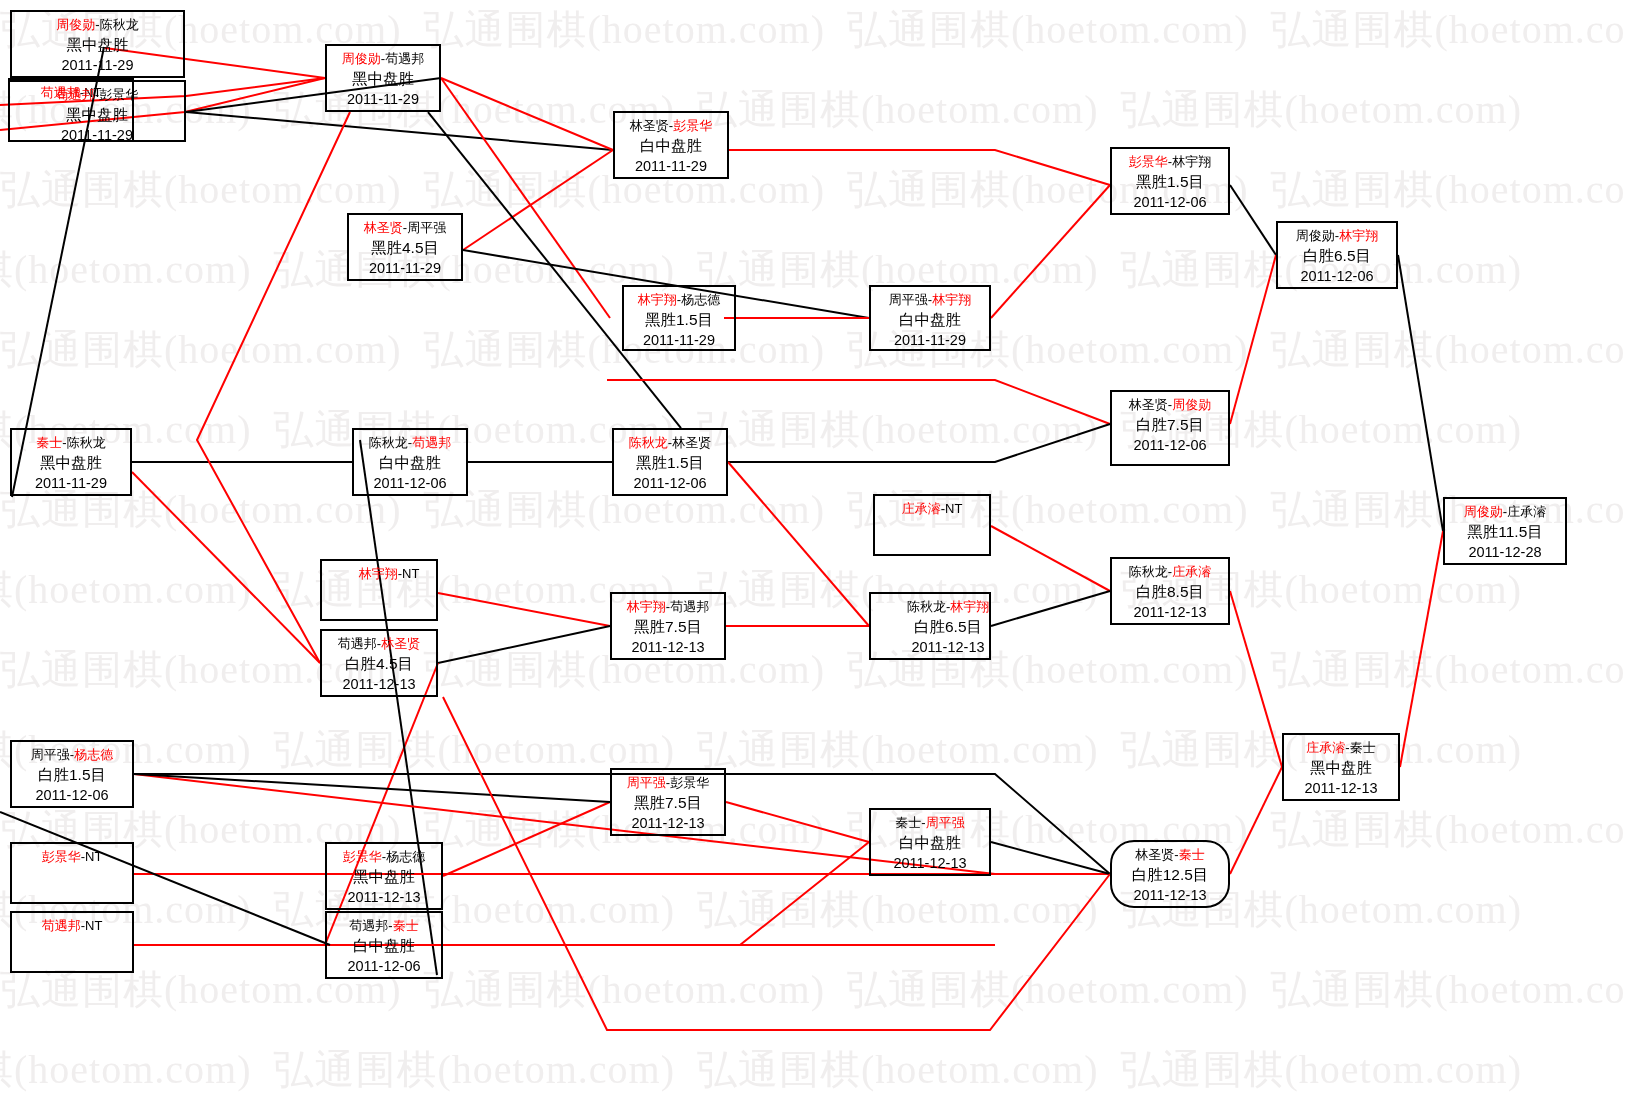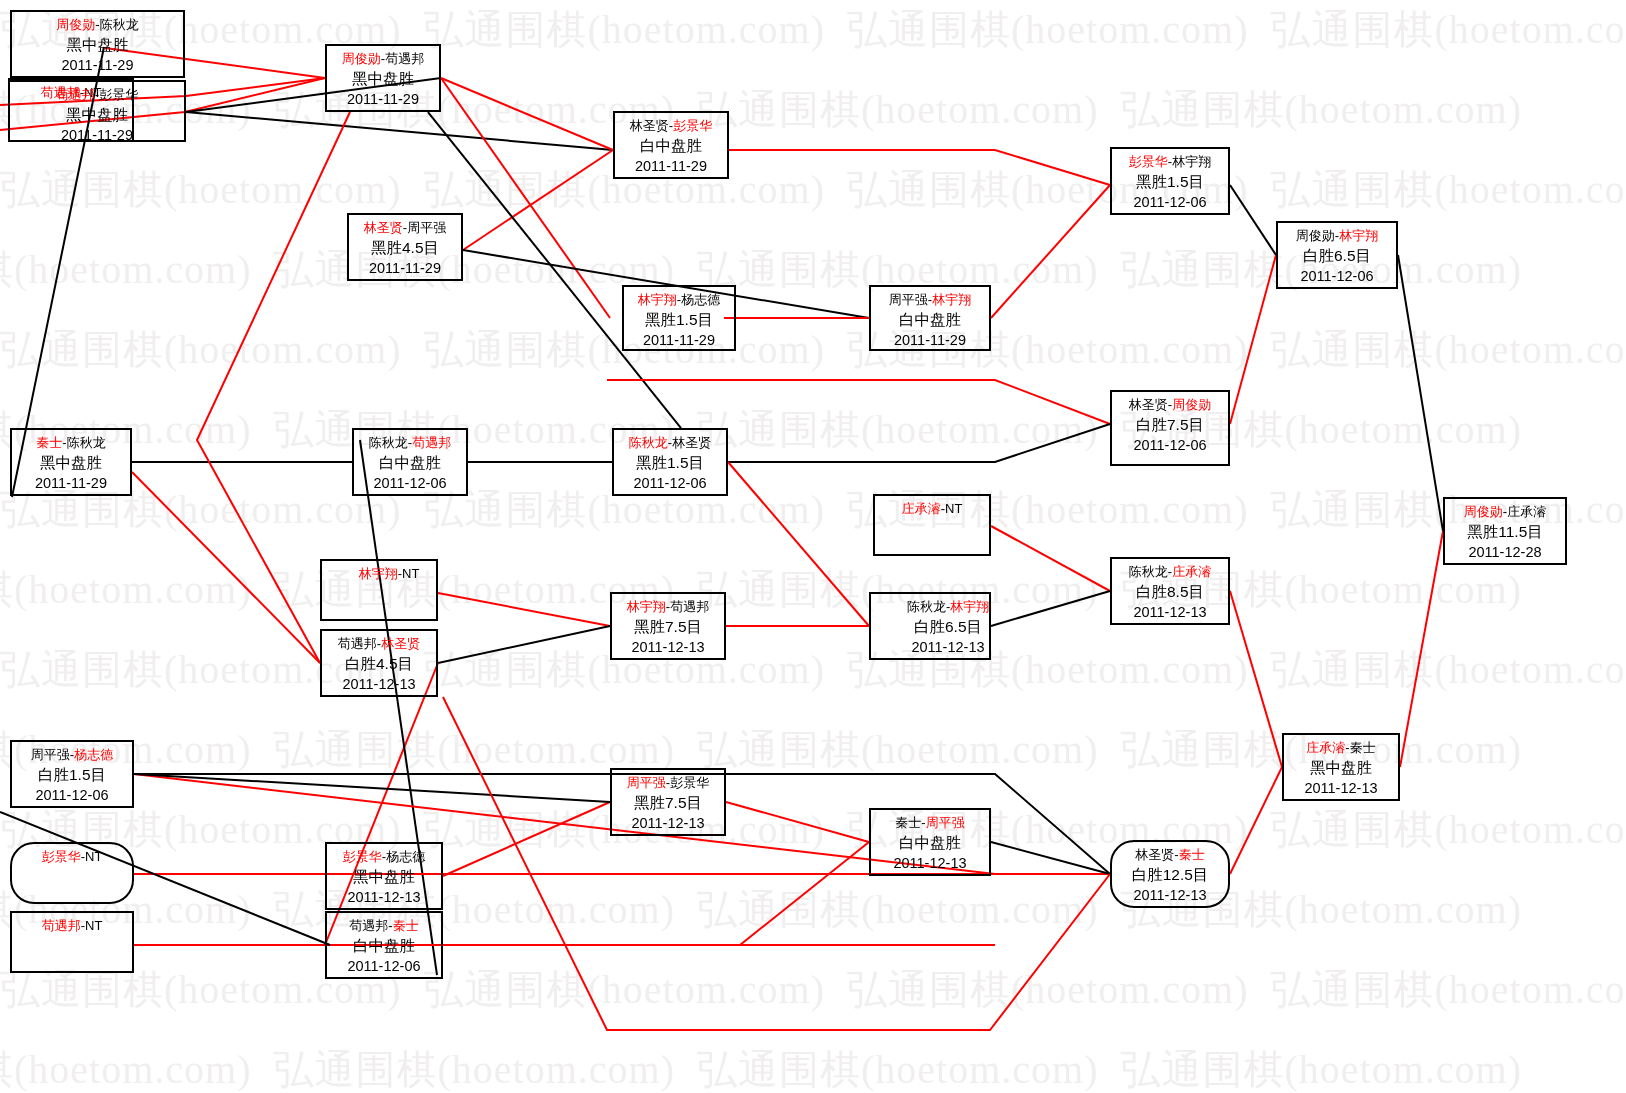--- a/index.html
+++ b/index.html
@@ -236,21 +236,21 @@
       <div class="match-box" style="left: 1110px; top: 557px; width: 120px; height: 68px;">
         <div class="players"><span class="p-lose">陈秋龙</span><span class="sep">-</span><span class="p-win">庄承濬</span></div>
         <div class="result">白胜8.5目</div>
         <div class="date">2011-12-13</div>
       </div>
       <div class="match-box" style="left: 10px; top: 740px; width: 124px; height: 68px;">
         <div class="players"><span class="p-lose">周平强</span><span class="sep">-</span><span class="p-win">杨志德</span></div>
         <div class="result">白胜1.5目</div>
         <div class="date">2011-12-06</div>
       </div>
-      <div class="match-box bye-box" style="left: 10px; top: 842px; width: 124px; height: 62px; border-radius: 24px;">
+      <div class="match-box bye-box" style="left: 10px; top: 842px; width: 124px; height: 62px;">
         <div class="players"><span class="p-win">彭景华</span><span class="sep">-</span><span class="p-lose">NT</span></div>
       </div>
       <div class="match-box bye-box" style="left: 10px; top: 911px; width: 124px; height: 62px;">
         <div class="players"><span class="p-win">苟遇邦</span><span class="sep">-</span><span class="p-lose">NT</span></div>
       </div>
       <div class="match-box" style="left: 325px; top: 842px; width: 118px; height: 68px;">
         <div class="players"><span class="p-win">彭景华</span><span class="sep">-</span><span class="p-lose">杨志德</span></div>
         <div class="result">黑中盘胜</div>
         <div class="date">2011-12-13</div>
       </div>

